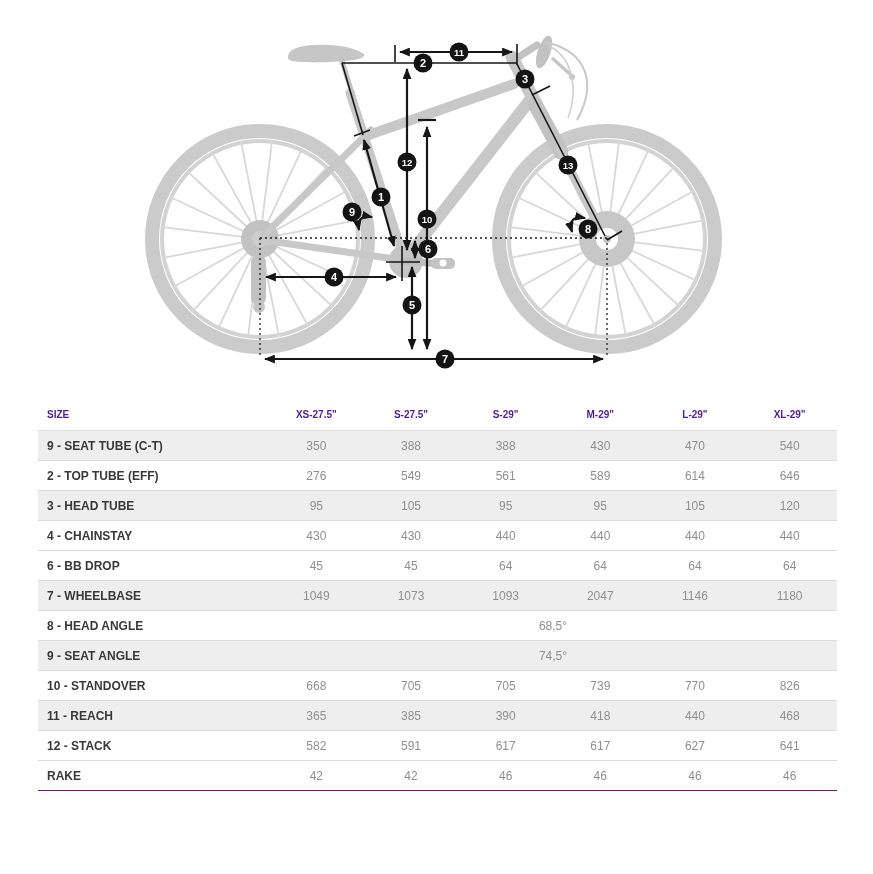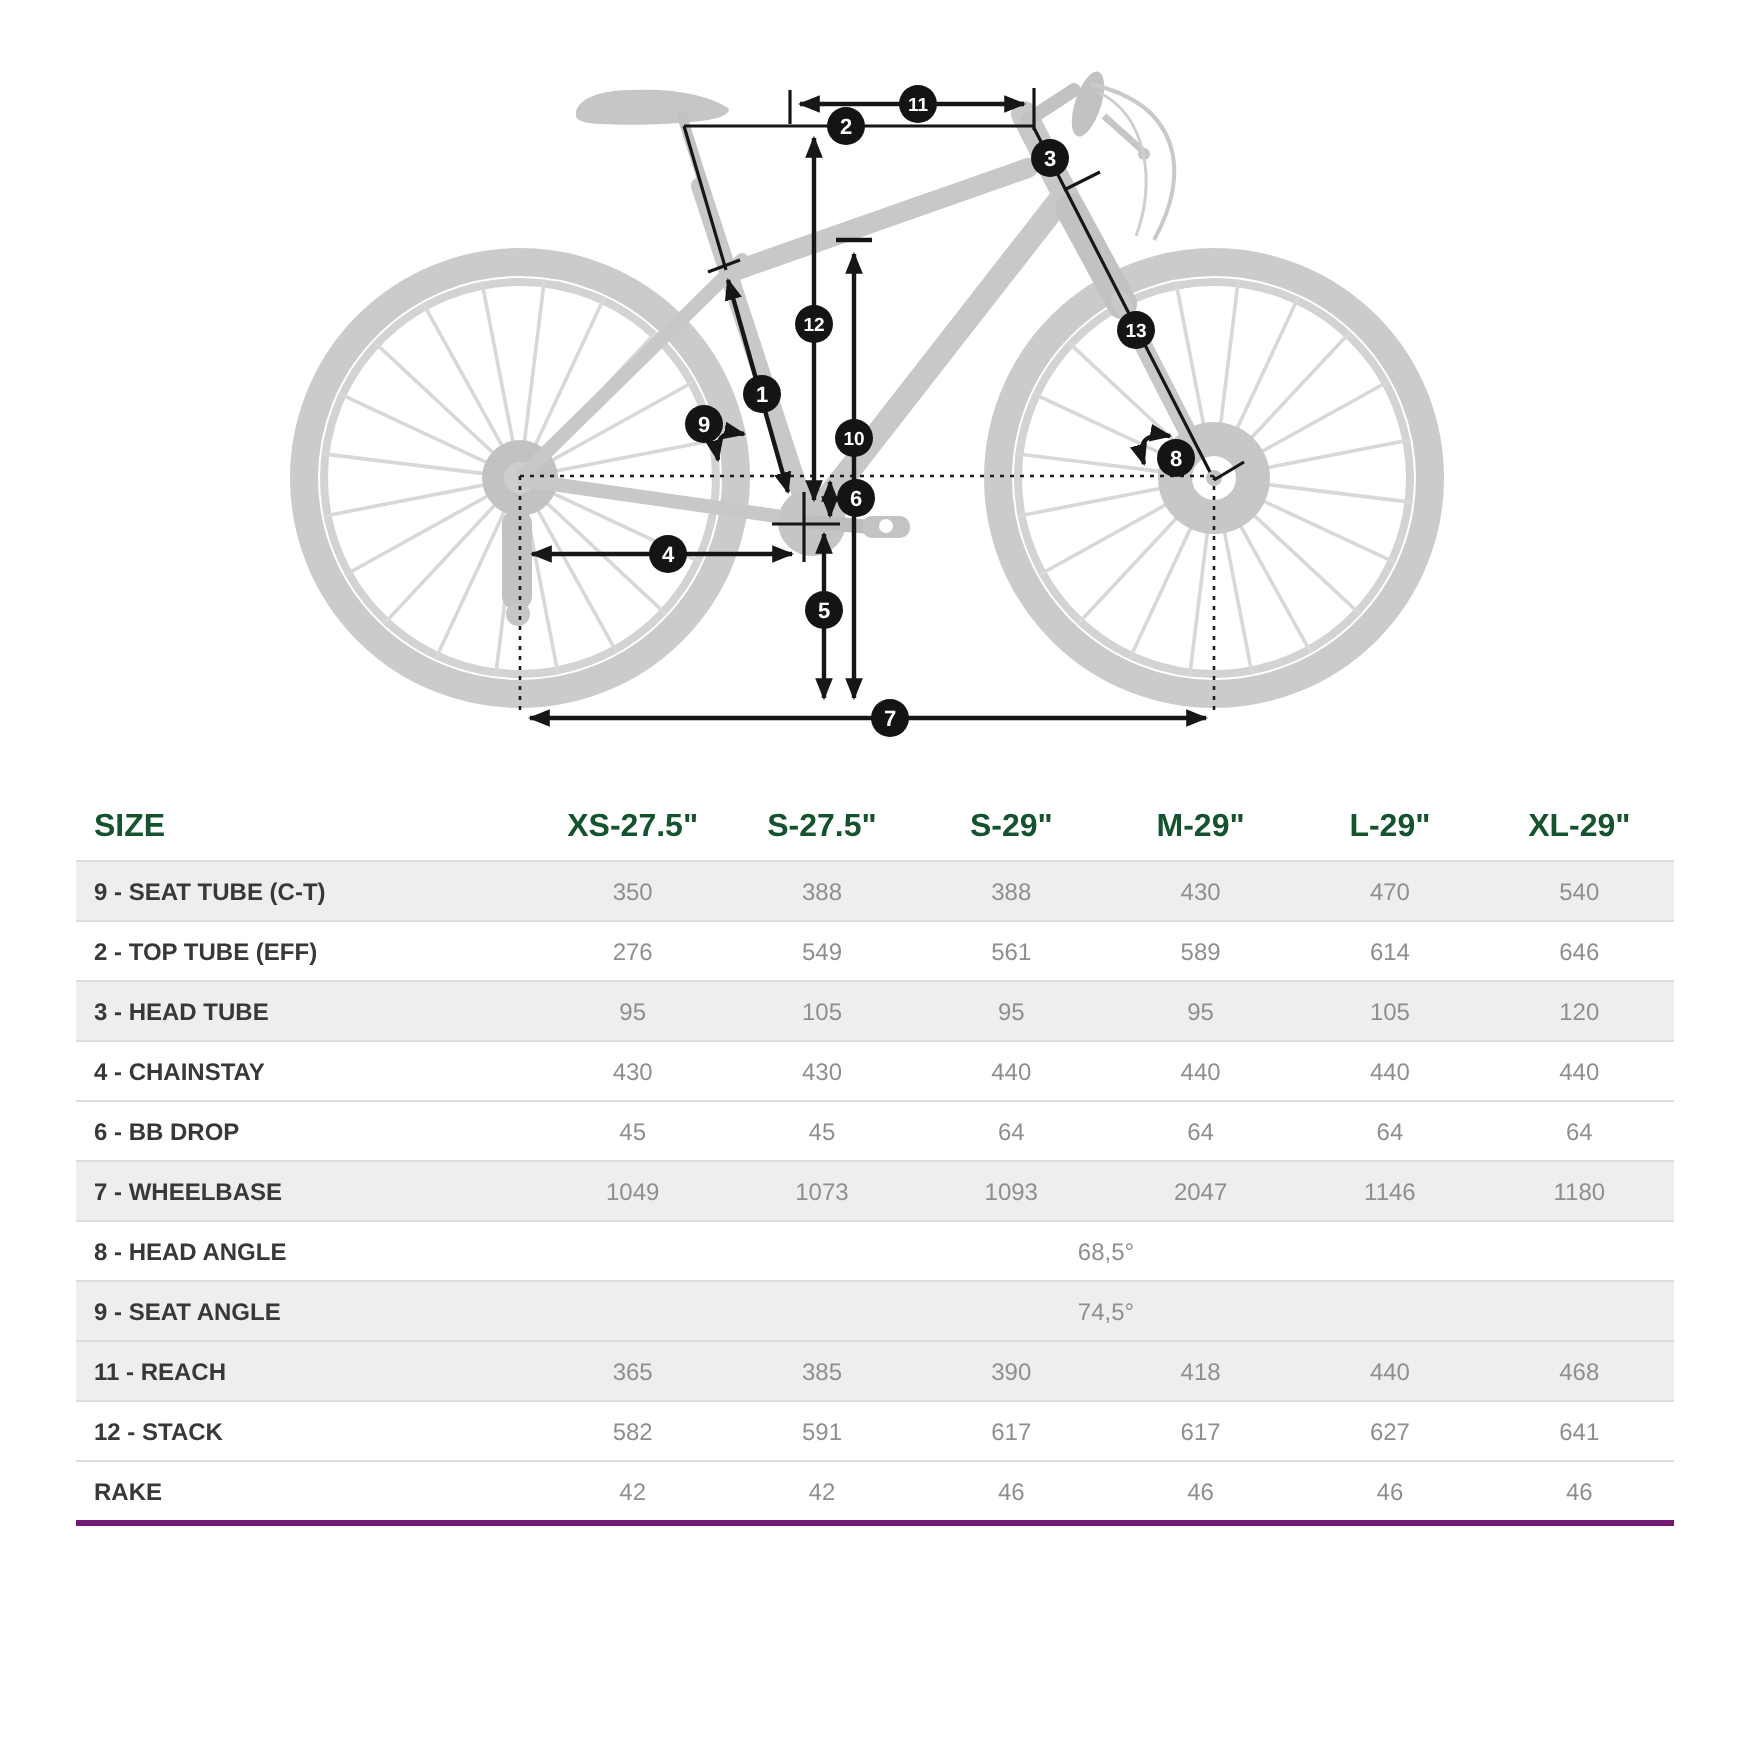--- a/index.html
+++ b/index.html
@@ -10,26 +10,26 @@
   svg .tube{stroke:#c8c8c8;fill:none;stroke-linecap:round;}
   svg .tube2{stroke:#c2c2c2;fill:none;stroke-linecap:round;}
   svg .dim{stroke:#161616;stroke-width:2.2;fill:none;}
   svg .thin{stroke:#161616;stroke-width:1.6;fill:none;}
   svg .dot{stroke:#1d1d1d;stroke-width:1.3;fill:none;stroke-dasharray:2 3;}
   svg .badge-circle{fill:#141414;}
   svg .badge-text{fill:#ffffff;font-weight:bold;font-family:"Liberation Sans",sans-serif;
                   text-anchor:middle;}
   
   .geo-table{width:799px;margin:2px 0 0 38px;border-collapse:collapse;table-layout:fixed;}
-  .geo-table thead th{height:32px;font-size:16px;font-weight:bold;color:#14532d;
+  .geo-table thead th{height:32px;font-size:10px;font-weight:bold;color:#4c1d95;
                       text-align:center;vertical-align:middle;padding:0;}
   .geo-table thead th.size-col{text-align:left;padding-left:9px;width:222px;}
   .geo-table tbody td{height:29px;font-size:12px;color:#8f8f8f;text-align:center;
                       vertical-align:middle;border-top:1px solid #dcdcdc;padding:0;}
-  .geo-table tbody tr:last-child td{border-bottom:3px solid #701a75;}
+  .geo-table tbody tr:last-child td{border-bottom:1px solid #701a75;}
   .geo-table tbody td.lbl{text-align:left;color:#383838;font-weight:bold;padding-left:9px;}
   .geo-table tbody tr.alt{background:#eeeeee;}
 </style>
 </head>
 <body>
 
 <div class="page">
 
   <div class="diagram-wrap">
     <svg width="873" height="396" viewBox="0 0 873 396">
@@ -313,20 +313,29 @@
           <td>1180</td>
         </tr>
         <tr>
           <td class="lbl">8 - HEAD ANGLE</td>
           <td colspan="6">68,5°</td>
         </tr>
         <tr class="alt">
           <td class="lbl">9 - SEAT ANGLE</td>
           <td colspan="6">74,5°</td>
         </tr>
+        <tr>
+          <td class="lbl">10 - STANDOVER</td>
+          <td>668</td>
+          <td>705</td>
+          <td>705</td>
+          <td>739</td>
+          <td>770</td>
+          <td>826</td>
+        </tr>
         <tr class="alt">
           <td class="lbl">11 - REACH</td>
           <td>365</td>
           <td>385</td>
           <td>390</td>
           <td>418</td>
           <td>440</td>
           <td>468</td>
         </tr>
         <tr>

